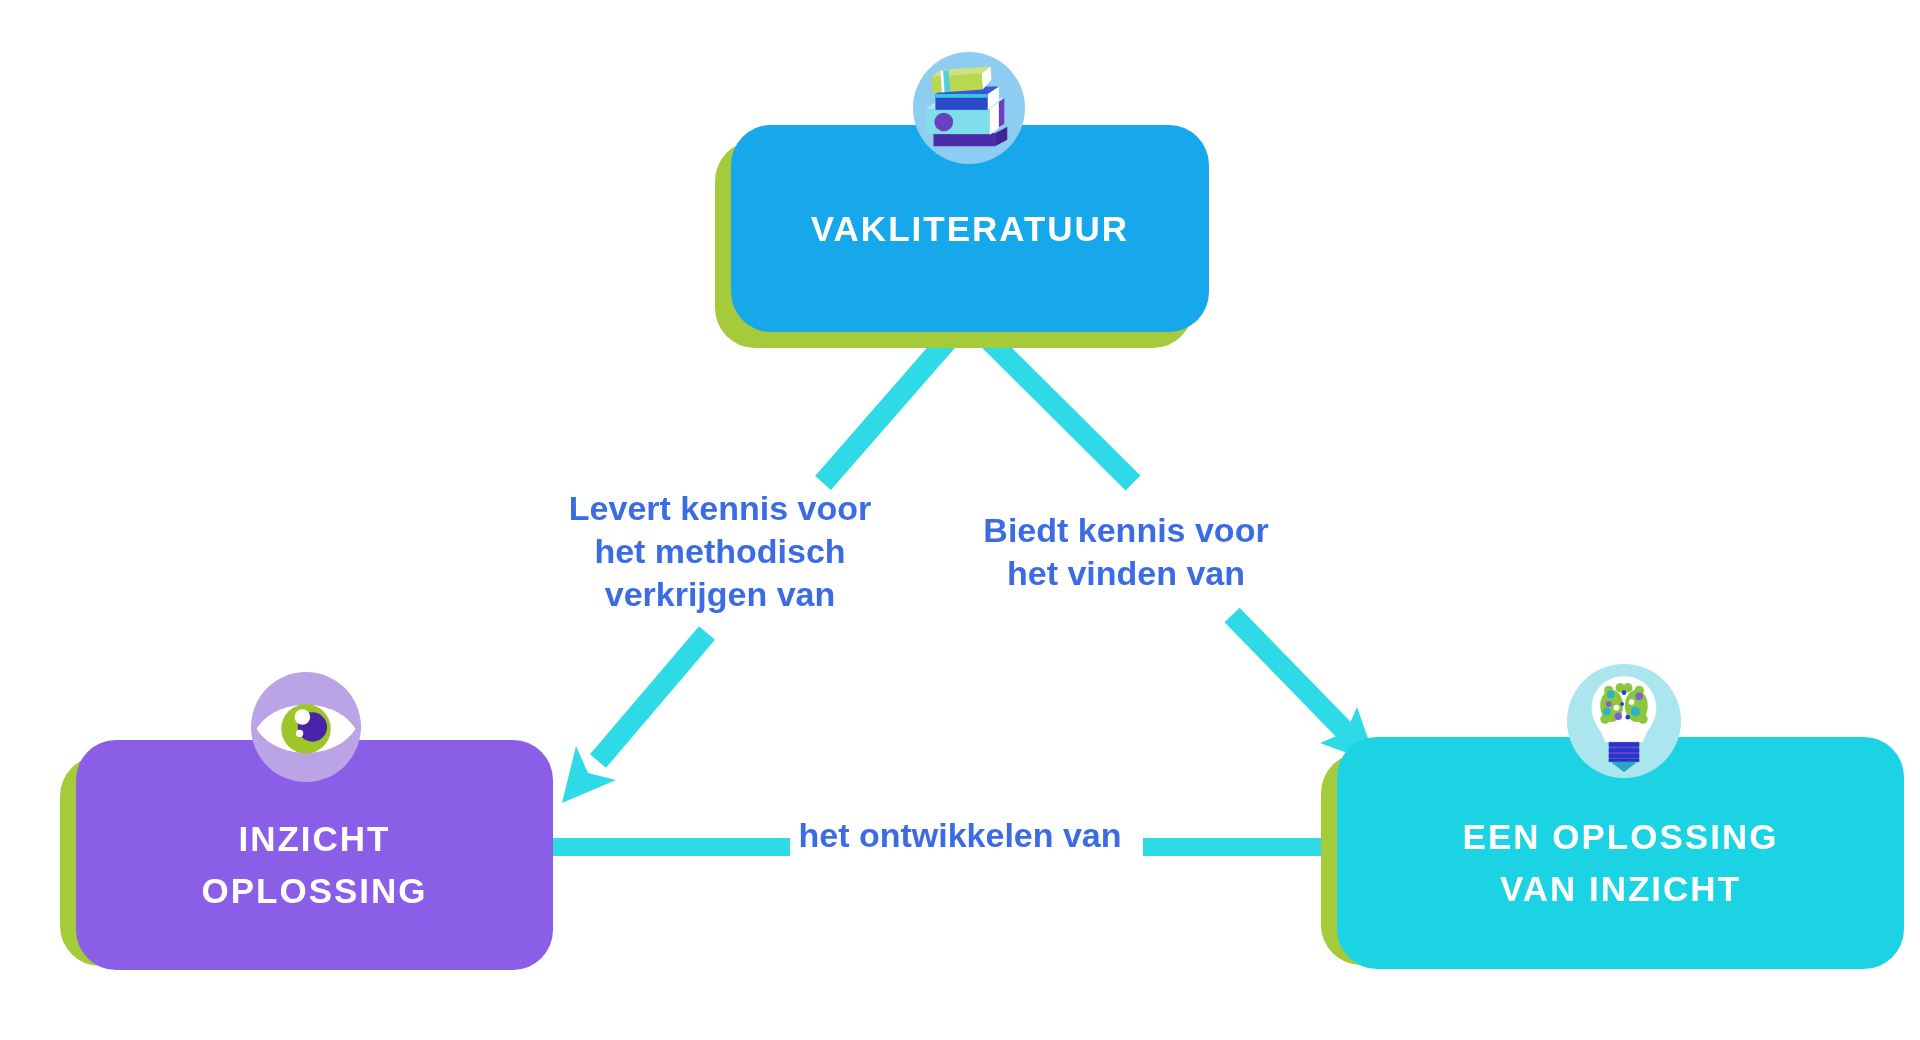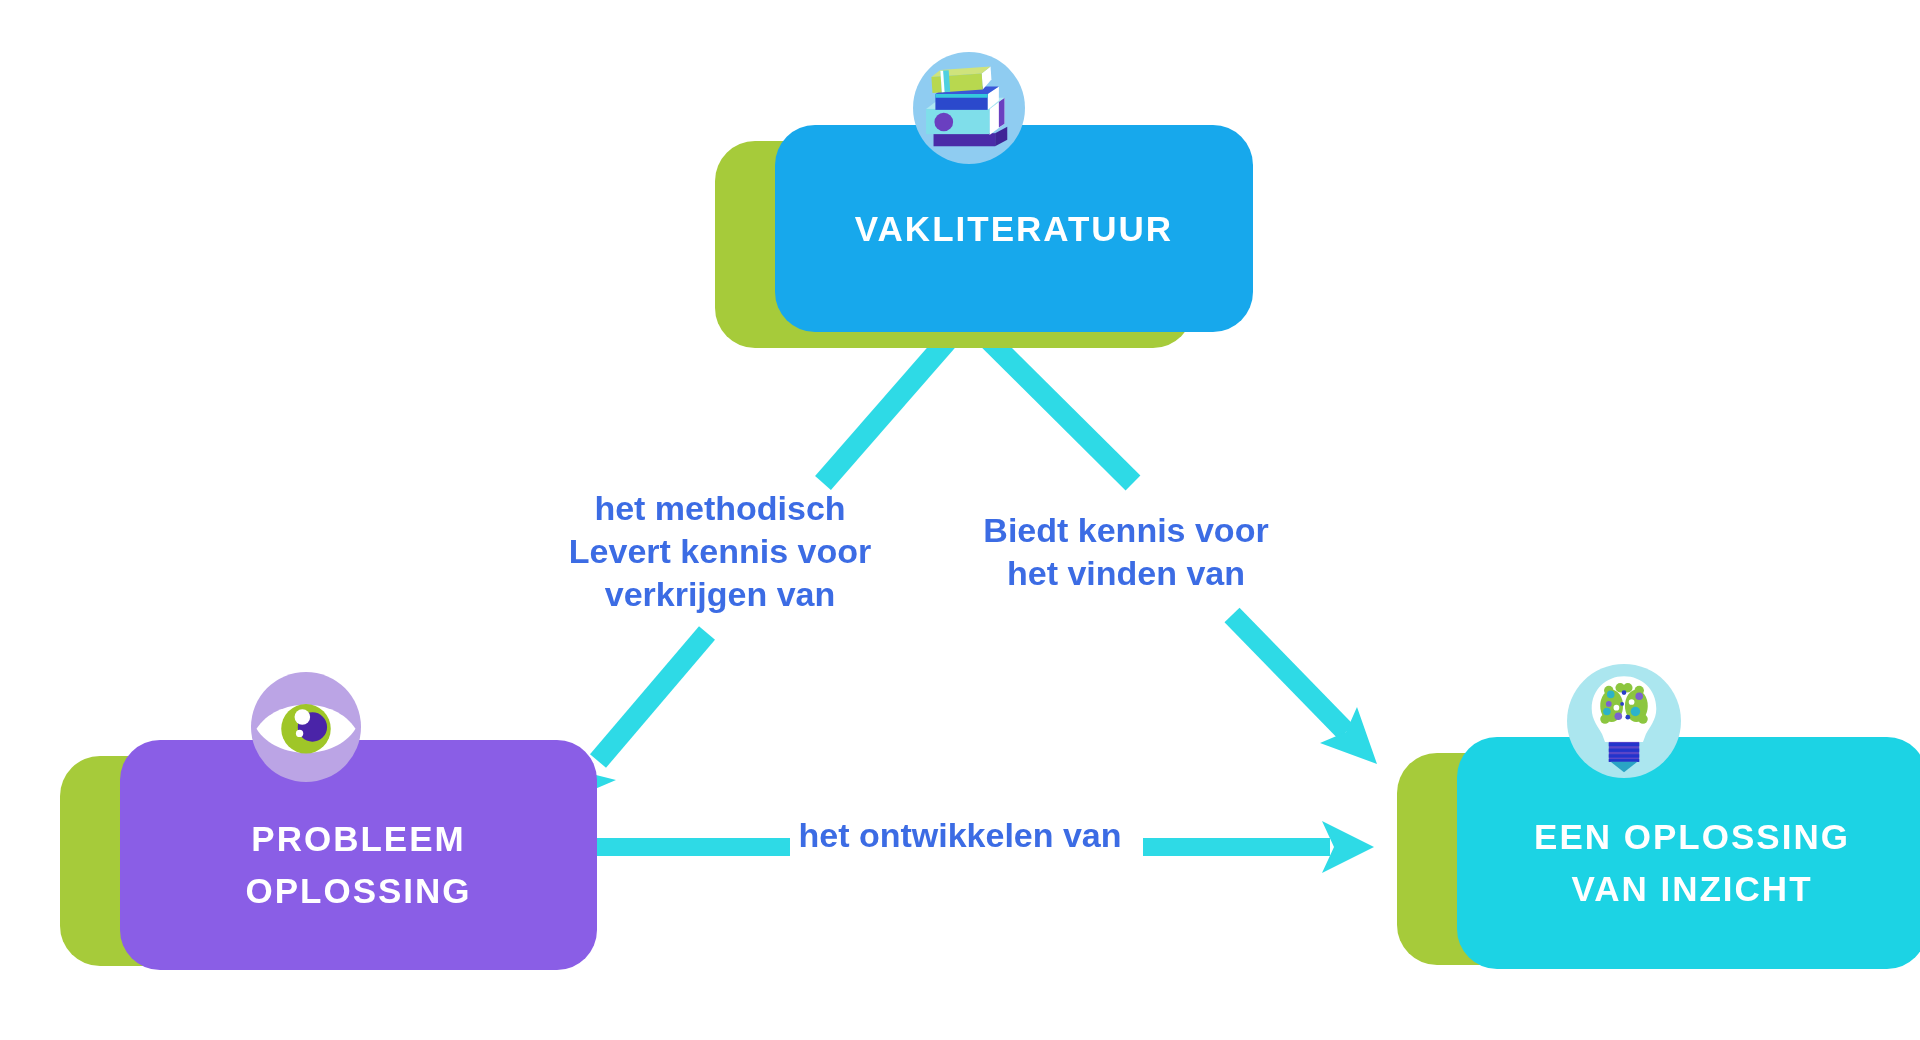--- a/index.html
+++ b/index.html
@@ -44,21 +44,20 @@
     display: flex;
     flex-direction: column;
     align-items: center;
     justify-content: center;
     text-align: center;
     color: var(--title-white, #ffffff);
     font-weight: 700;
     font-size: 35px;
     letter-spacing: 2px;
     line-height: 52px;
-    margin-left: 44px;
   }
   .node-blue   .face { background: var(--box-blue, #17a8ec); }
   .node-purple .face { background: var(--box-purple, #8a5ee6); padding-top: 20px; }
   .node-cyan   .face { background: var(--box-cyan, #1cd3e4); padding-top: 20px; }
   
   .icon-circle {
     position: absolute;
     z-index: 3;
     border-radius: 50%;
     display: flex;
@@ -106,26 +105,26 @@
   <div class="node node-blue" style="left:731px; top:125px; width:478px; height:207px;">
     <div class="shadow"></div>
     <div class="face">
       <span>VAKLITERATUUR</span>
     </div>
   </div>
 
   <div class="node node-purple" style="left:76px; top:740px; width:477px; height:210px;">
     <div class="shadow"></div>
     <div class="face">
-      <span>PROBLEEM</span>
+      <span>INZICHT</span>
       <span>OPLOSSING</span>
     </div>
   </div>
 
-  <div class="node node-cyan" style="left:1413px; top:737px; width:470px; height:212px;">
+  <div class="node node-cyan" style="left:1337px; top:737px; width:567px; height:212px;">
     <div class="shadow"></div>
     <div class="face">
       <span>EEN OPLOSSING</span>
       <span>VAN INZICHT</span>
     </div>
   </div>
 
   <div class="icon-circle icon-books" style="left:913px; top:52px; width:112px; height:112px;">
     <svg width="112" height="112" viewBox="0 0 120 120">
 
@@ -197,22 +196,22 @@
       <rect x="44" y="83" width="32" height="3.5" fill="#2334cc"></rect>
       <rect x="44" y="89" width="32" height="3.5" fill="#2334cc"></rect>
       <rect x="44" y="95" width="32" height="3.5" fill="#2334cc"></rect>
       <rect x="44" y="100" width="32" height="3" fill="#2334cc"></rect>
 
       <polygon points="46,103 74,103 60,114" fill="#2aa4c4"></polygon>
     </svg>
   </div>
 
   <div class="edge-label" style="left:510px; top:487px;">
+    <div>Levert kennis voor</div>
     <div>het methodisch</div>
-    <div>Levert kennis voor</div>
     <div>verkrijgen van</div>
   </div>
 
   <div class="edge-label" style="left:916px; top:509px;">
     <div>Biedt kennis voor</div>
     <div>het vinden van</div>
   </div>
 
   <div class="edge-label" style="left:750px; top:814px;">
     <div>het ontwikkelen van</div>

